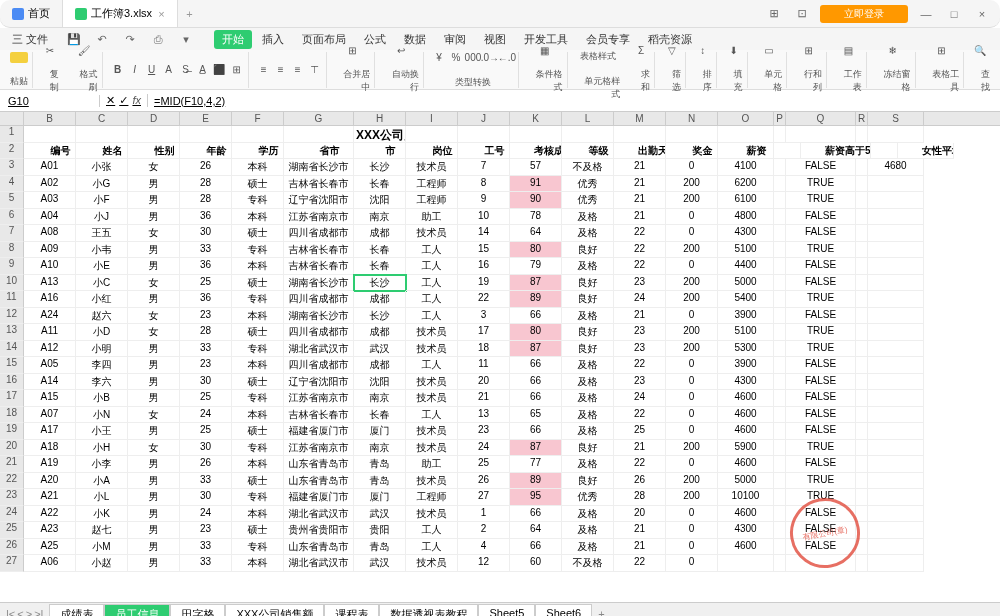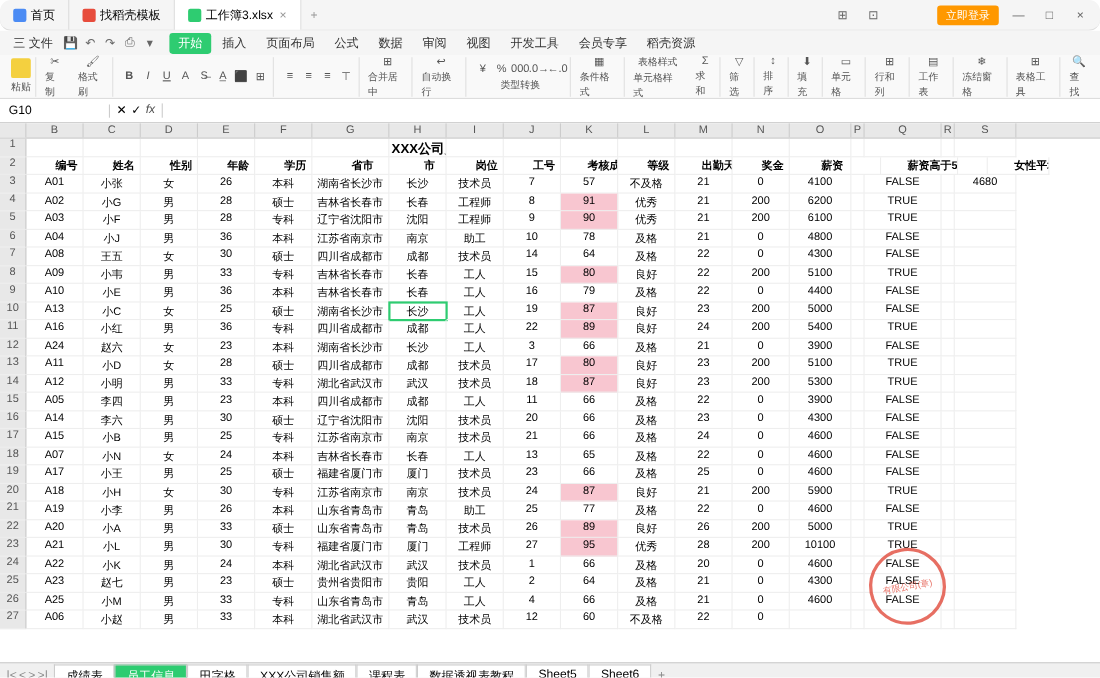--- a/index.html
+++ b/index.html
@@ -10,45 +10,45 @@
 .tabs-top { display: flex; height: 100%; }
 .tab-item { display: flex; align-items: center; padding: 0 12px; border-right: 1px solid #ddd; font-size: 11px; cursor: pointer; }
 .tab-item.active { background: #fff; }
 .tab-icon { width: 12px; height: 12px; margin-right: 4px; }
 .tab-icon.home { background: #4b8bf4; border-radius: 2px; }
 .tab-icon.red { background: #e74c3c; border-radius: 2px; }
 .tab-icon.green { background: #2ecc71; border-radius: 2px; }
 .tab-add { width: 24px; text-align: center; color: #999; cursor: pointer; }
 .title-right { margin-left: auto; display: flex; align-items: center; gap: 8px; padding-right: 8px; }
 .win-btn { width: 20px; height: 20px; display: flex; align-items: center; justify-content: center; color: #666; cursor: pointer; }
-.login-btn { background: #ff9800; color: #fff; padding: 2px 8px; border-radius: 3px; font-size: 10px; margin-left: 40px; }
-
-
-.menu-bar { height: 22px; display: flex; align-items: center; background: #f5f5f5; padding: 0 6px; gap: 2px; font-size: 11px; }
+.login-btn { background: #ff9800; color: #fff; padding: 2px 24px; border-radius: 3px; font-size: 10px; }
+
+
+.menu-bar { height: 22px; display: flex; align-items: center; background: #f5f5f5; padding: 0 6px; gap: 12px; font-size: 11px; }
 .menu-file { color: #333; padding: 0 6px; }
 .menu-btn-sm { width: 16px; height: 16px; display: inline-flex; align-items: center; justify-content: center; color: #666; }
 .ribbon-tabs { display: flex; gap: 2px; margin-left: 8px; }
 .ribbon-tab { padding: 2px 8px; cursor: pointer; color: #333; }
 .ribbon-tab.active { background: #2ecc71; color: #fff; border-radius: 3px; }
 .menu-right { margin-left: auto; display: flex; align-items: center; gap: 8px; }
 .search-box { border: 1px solid #ccc; border-radius: 3px; padding: 1px 6px; font-size: 10px; color: #999; width: 70px; }
 .cloud-link { color: #4b8bf4; font-size: 10px; }
 .share-btn { background: #4b8bf4; color: #fff; padding: 1px 6px; border-radius: 3px; font-size: 10px; }
 
 
 .ribbon { height: 40px; background: #f9f9f9; border-bottom: 1px solid #ddd; display: flex; align-items: center; padding: 0 6px; gap: 4px; }
 .ribbon-group { display: flex; flex-direction: column; align-items: center; padding: 0 4px; border-right: 1px solid #e0e0e0; height: 36px; justify-content: center; }
 .ribbon-group.no-border { border-right: none; }
 .ribbon-icon-lg { width: 18px; height: 18px; background: #ddd; border-radius: 2px; }
-.ribbon-label { font-size: 9px; color: #555; margin-top: 2px; }
+.ribbon-label { font-size: 9px; color: #555; margin-top: 12px; text-align: right; }
 .ribbon-row { display: flex; gap: 3px; align-items: center; }
 .ribbon-icon-sm { width: 14px; height: 14px; display: inline-flex; align-items: center; justify-content: center; color: #555; font-size: 10px; }
 
 
-.formula-bar { height: 22px; display: flex; align-items: center; border-bottom: 1px solid #ccc; background: #fff; }
+.formula-bar { height: 22px; display: flex; align-items: center; border-bottom: 1px solid #ccc; background: #fff; text-decoration: underline; }
 .cell-ref { width: 100px; border-right: 1px solid #ccc; padding: 0 8px; font-size: 11px; }
 .formula-btns { display: flex; gap: 4px; padding: 0 6px; border-right: 1px solid #ccc; }
 .fx { font-style: italic; color: #555; }
 .formula-input { flex: 1; padding: 0 6px; font-size: 11px; }
 
 
 .grid-container { position: relative; height: 490px; overflow: auto; }
 .col-headers { display: flex; background: #e8e8e8; border-bottom: 1px solid #ccc; position: sticky; top: 0; z-index: 2; }
 .corner { width: 24px; background: #e8e8e8; border-right: 1px solid #ccc; }
 .col-h { text-align: center; font-size: 10px; color: #555; border-right: 1px solid #ccc; padding: 1px 0; }
@@ -76,24 +76,20 @@
 .stamp { position: absolute; right: 140px; bottom: 48px; width: 70px; height: 70px; border: 3px solid #d32; border-radius: 50%; opacity: 0.7; display: flex; align-items: center; justify-content: center; color: #d32; font-size: 8px; transform: rotate(-10deg); pointer-events: none; }
 </style>
 </head>
 <body>
 
 <div class="title-bar">
   <div class="tabs-top" id="doc-tabs">
       <div class="tab-item">
         <span class="tab-icon home"></span>
         <span>首页</span>
-      </div>
-      <div class="tab-item">
-        <span class="tab-icon red"></span>
-        <span>找稻壳模板</span>
       </div>
       <div class="tab-item active">
         <span class="tab-icon green"></span>
         <span>工作簿3.xlsx</span>
         <span style="margin-left:6px;color:#999">×</span>
       </div>
     </div>
   <div class="tab-add">+</div>
   <div class="title-right">
     <span class="win-btn">⊞</span>
@@ -233,20 +229,21 @@
   </div>
 </div>
 
 <div class="formula-bar">
   <div class="cell-ref">G10</div>
   <div class="formula-btns">
     <span>✕</span>
     <span>✓</span>
     <span class="fx">fx</span>
   </div>
+  <div class="formula-input">=MID(F10,4,2)</div>
 </div>
 
 <div class="grid-container">
   <div class="col-headers" id="col-headers">
     <div class="corner"></div>
   <div class="col-h cw-B">B</div>
       <div class="col-h cw-C">C</div>
       <div class="col-h cw-D">D</div>
       <div class="col-h cw-E">E</div>
       <div class="col-h cw-F">F</div>

